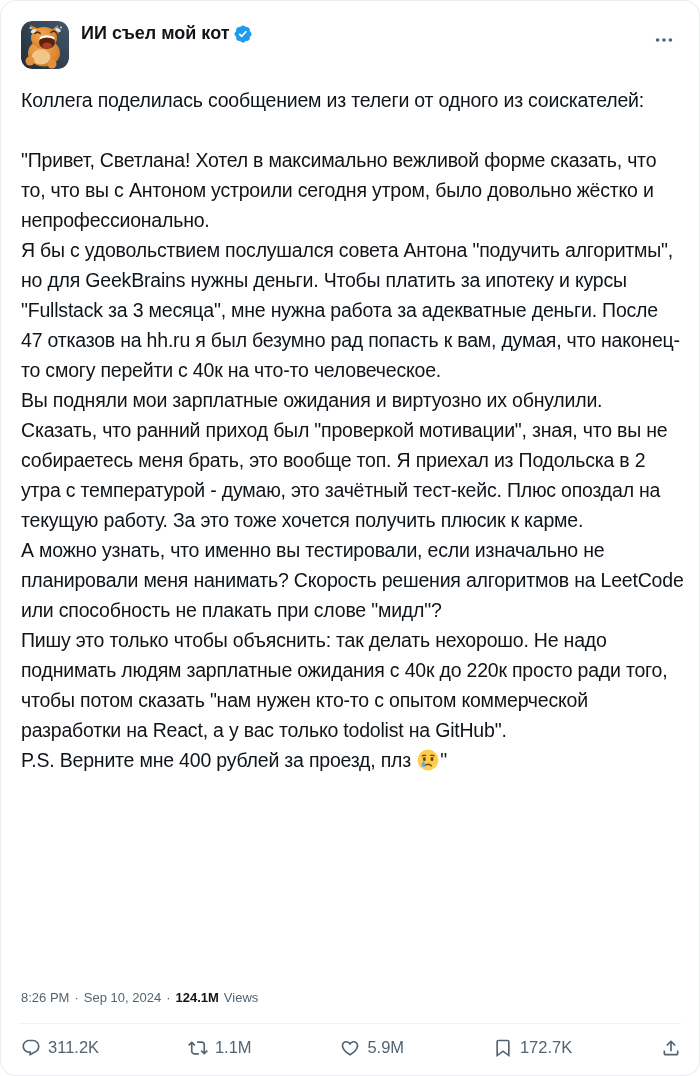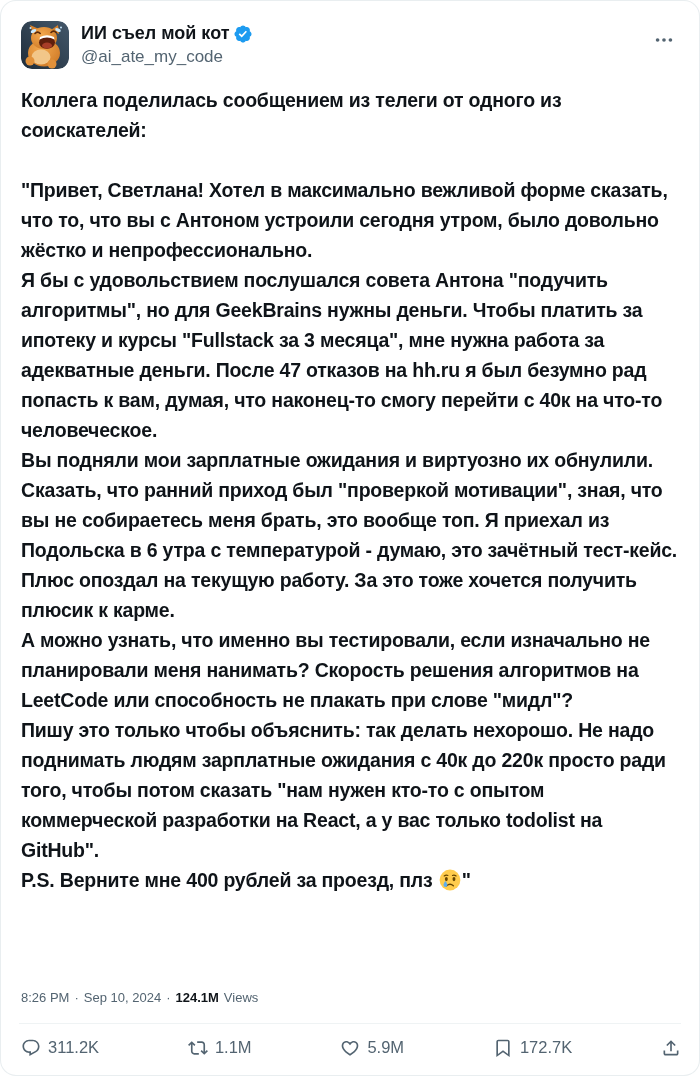--- a/index.html
+++ b/index.html
@@ -61,21 +61,20 @@
   
   .body-text {
     position: absolute;
     top: 84px; left: 20px;
     width: 663px; height: 892px;
     overflow: hidden;
     font-size: 19.5px;
     line-height: 30px;
     letter-spacing: -0.2px;
     color: #0f1419;
-    font-weight: bold;
   }
   .tweet-paragraph { margin: 0; }
   .emoji {
     width: 22px; height: 22px;
     vertical-align: -4px;
     margin: 0 1px;
   }
   
   .meta {
     position: absolute;
@@ -162,39 +161,38 @@
     </div>
     <div class="author-block">
       <div class="name-row">
         <span class="display-name">ИИ съел мой кот</span>
         <span class="verified">
           <svg width="20" height="20" viewBox="0 0 24 24" fill="#1d9bf0">
             <path d="M22.25 12c0-1.43-.88-2.67-2.19-3.34.46-1.39.2-2.9-.81-3.91s-2.52-1.27-3.91-.81c-.66-1.31-1.91-2.19-3.34-2.19s-2.67.88-3.33 2.19c-1.4-.46-2.91-.2-3.92.81s-1.26 2.52-.8 3.91c-1.31.67-2.2 1.91-2.2 3.34s.89 2.67 2.2 3.34c-.46 1.39-.21 2.9.8 3.91s2.52 1.26 3.91.81c.67 1.31 1.91 2.19 3.34 2.19s2.68-.88 3.34-2.19c1.39.45 2.9.2 3.91-.81s1.27-2.52.81-3.91c1.31-.67 2.19-1.91 2.19-3.34zm-11.71 4.2L6.8 12.46l1.41-1.42 2.26 2.26 4.8-5.23 1.47 1.36-6.2 6.77z"></path>
           </svg>
         </span>
       </div>
-      <div class="handle">@ai_ate_my_code</div>
     </div>
     <button class="more-btn">
       <svg width="22" height="22" viewBox="0 0 24 24" fill="#536471">
         <circle cx="5" cy="12" r="2"></circle>
           <circle cx="12" cy="12" r="2"></circle>
           <circle cx="19" cy="12" r="2"></circle>
       </svg>
     </button>
   </div>
 
   <div class="body-text">
     <div>
         <div class="tweet-paragraph">Коллега поделилась сообщением из телеги от одного из соискателей:</div>
         <div class="tweet-paragraph">&nbsp;</div>
         <div class="tweet-paragraph">"Привет, Светлана! Хотел в максимально вежливой форме сказать, что то, что вы с Антоном устроили сегодня утром, было довольно жёстко и непрофессионально.</div>
         <div class="tweet-paragraph">Я бы с удовольствием послушался совета Антона "подучить алгоритмы", но для GeekBrains нужны деньги. Чтобы платить за ипотеку и курсы "Fullstack за 3 месяца", мне нужна работа за адекватные деньги. После 47 отказов на hh.ru я был безумно рад попасть к вам, думая, что наконец-то смогу перейти с 40к на что-то человеческое.</div>
         <div class="tweet-paragraph">Вы подняли мои зарплатные ожидания и виртуозно их обнулили.</div>
-        <div class="tweet-paragraph">Сказать, что ранний приход был "проверкой мотивации", зная, что вы не собираетесь меня брать, это вообще топ. Я приехал из Подольска в 6 утра с температурой - думаю, это зачётный тест-кейс. Плюс опоздал на текущую работу. За это тоже хочется получить плюсик к карме.</div>
+        <div class="tweet-paragraph">Сказать, что ранний приход был "проверкой мотивации", зная, что вы не собираетесь меня брать, это вообще топ. Я приехал из Подольска в 2 утра с температурой - думаю, это зачётный тест-кейс. Плюс опоздал на текущую работу. За это тоже хочется получить плюсик к карме.</div>
         <div class="tweet-paragraph">А можно узнать, что именно вы тестировали, если изначально не планировали меня нанимать? Скорость решения алгоритмов на LeetCode или способность не плакать при слове "мидл"?</div>
         <div class="tweet-paragraph">Пишу это только чтобы объяснить: так делать нехорошо. Не надо поднимать людям зарплатные ожидания с 40к до 220к просто ради того, чтобы потом сказать "нам нужен кто-то с опытом коммерческой разработки на React, а у вас только todolist на GitHub".</div>
       </div>
     <div class="tweet-paragraph">
       <span>P.S. Верните мне 400 рублей за проезд, плз </span><svg class="emoji" viewBox="0 0 36 36">
         <circle cx="18" cy="18" r="17" fill="#ffcc4d"></circle>
         <ellipse cx="12" cy="16.5" rx="2.4" ry="3.4" fill="#664500"></ellipse>
         <ellipse cx="24.5" cy="16.5" rx="2.4" ry="3.4" fill="#664500"></ellipse>
         <path d="M8.5 11.5 q3 -2.5 6 -1" stroke="#664500" stroke-width="1.8" fill="none" stroke-linecap="round"></path>
         <path d="M22 10.5 q3 -1.5 6 1" stroke="#664500" stroke-width="1.8" fill="none" stroke-linecap="round"></path>

